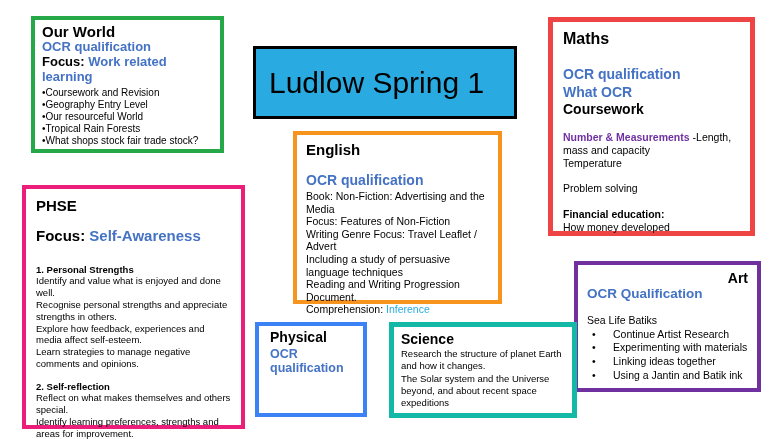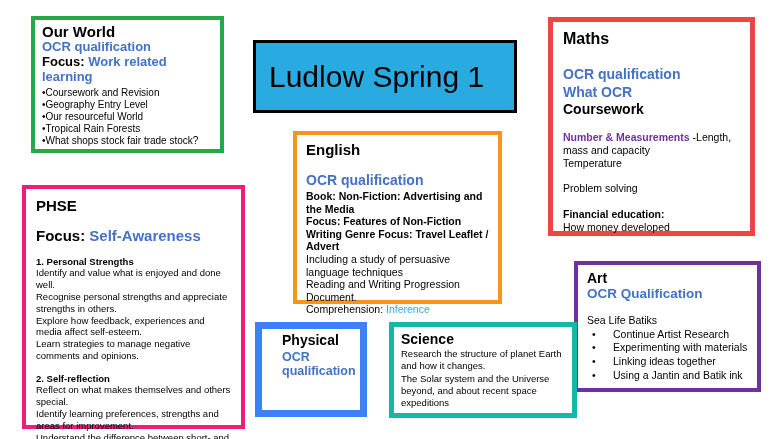--- a/index.html
+++ b/index.html
@@ -13,21 +13,21 @@
     overflow: hidden;
   }
   .box {
     position: absolute;
     background: #fff;
     box-sizing: border-box;
   }
 
   
   .title-box {
-    left: 253px; top: 40px; width: 264px; height: 73px;
+    left: 253px; top: 46px; width: 264px; height: 73px;
     border: 3px solid #000000;
     background: #29ABE2;
     display: flex; align-items: center;
     padding-left: 13px;
   }
   .title-text { font-size: 30px; font-weight: 500; color: #000; }
 
   
   .bold { font-weight: bold; }
   .blue { color: #4472C4; }
@@ -46,34 +46,34 @@
   .our-world .bullet-tight { font-size: 10px; line-height: 1.2; }
   .bullet-tight::before { content: "\2022"; }
 
   
   .phse {
     left: 22px; top: 185px; width: 223px; height: 244px;
     border: 4px solid #EB1E79;
     padding: 8px 10px;
   }
   .phse .heading { font-size: 15px; font-weight: bold; margin-bottom: 13px; }
-  .phse .focus { font-size: 15px; font-weight: bold; margin-bottom: 12px; }
+  .phse .focus { font-size: 15px; font-weight: bold; margin-bottom: 20px; }
   .phse .sec-title { font-size: 9.5px; font-weight: bold; }
   .phse .line { font-size: 9.5px; line-height: 1.25; }
   .phse .sec-gap { height: 11px; }
 
   
   .english {
     left: 293px; top: 131px; width: 209px; height: 173px;
     border: 4px solid #F7941E;
     padding: 6px 9px;
   }
   .english .heading { font-size: 15px; font-weight: bold; margin-bottom: 14px; }
   .english .qual { font-size: 14px; font-weight: bold; margin-bottom: 2px; }
-  .english .bline { font-size: 10.5px; font-weight: bold; line-height: 1.2; }
+  .english .bline { font-size: 10.5px; font-weight: normal; line-height: 1.2; }
   .english .rline { font-size: 10.5px; line-height: 1.2; }
   .english .comp { font-size: 10.5px; line-height: 1.2; }
 
   
   .maths {
     left: 548px; top: 17px; width: 207px; height: 219px;
     border: 5px solid #ef4444;
     padding: 8px 10px;
   }
   .maths .heading { font-size: 16px; font-weight: bold; margin-bottom: 18px; }
@@ -82,31 +82,31 @@
   .maths .topic { font-size: 10.5px; line-height: 1.25; }
   .maths .line { font-size: 10.5px; line-height: 1.25; }
   .maths .gap { height: 12px; }
 
   
   .art {
     left: 574px; top: 261px; width: 187px; height: 131px;
     border: 4px solid #7030A0;
     padding: 5px 9px;
   }
-  .art .heading { font-size: 14px; font-weight: bold; }
+  .art .heading { font-size: 14px; font-weight: bold; text-align: right; }
   .art .qual { font-size: 13.5px; font-weight: bold; margin-bottom: 13px; }
   .art .intro { font-size: 10.5px; line-height: 1.3; }
   .art .bullet-spaced { font-size: 10.5px; line-height: 1.3; position: relative; padding-left: 26px; }
   .art .bullet-spaced::before { content: "\2022"; position: absolute; left: 5px; }
 
   
   .physical {
     left: 255px; top: 322px; width: 112px; height: 95px;
-    border: 7px solid #3b82f6;
-    padding: 3px 20px;
+    border: 4px solid #3b82f6;
+    padding: 3px 11px;
   }
   .physical .heading { font-size: 14px; font-weight: bold; line-height: 1.25; }
   .physical .qual { font-size: 12.5px; font-weight: bold; line-height: 1.15; }
   .physical .item { font-size: 10px; line-height: 1.35; }
 
   
   .science {
     left: 389px; top: 322px; width: 188px; height: 96px;
     border: 5px solid #14b8a6;
     padding: 3px 7px;

